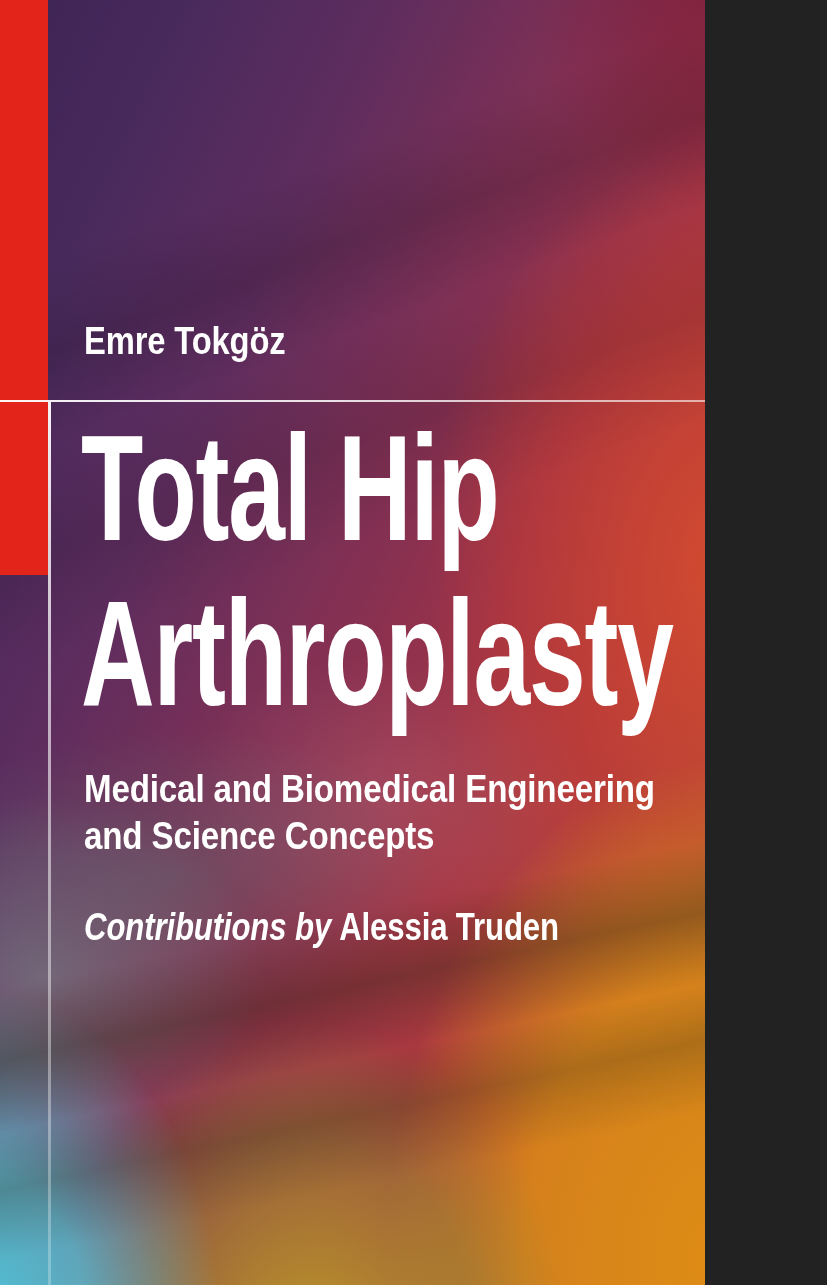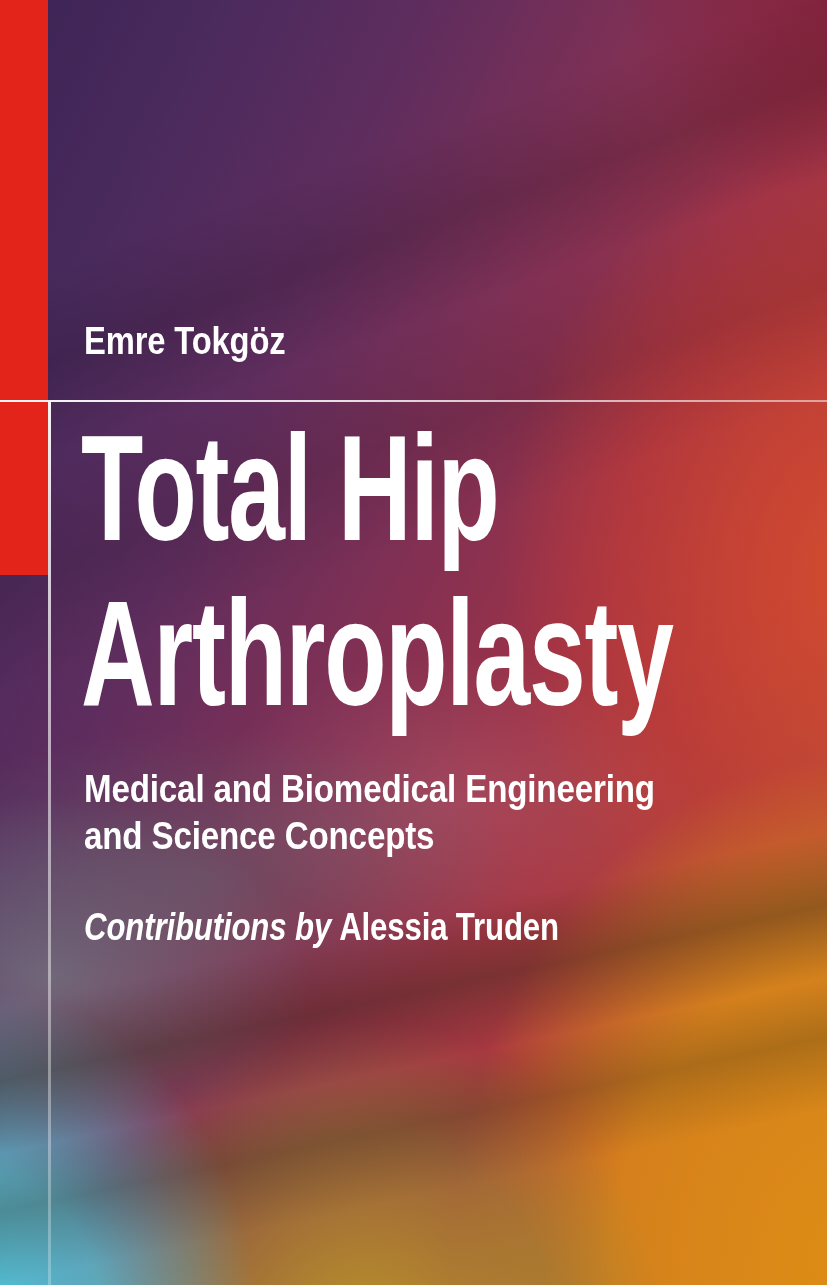--- a/index.html
+++ b/index.html
@@ -8,21 +8,21 @@
     background: #222;
   }
   body {
     width: 827px;
     height: 1285px;
     overflow: hidden;
     font-family: "Liberation Sans", sans-serif;
   }
   .cover {
     position: relative;
-    width: 827px;
+    width: 705px;
     height: 1285px;
     overflow: hidden;
     text-decoration: underline;
   }
   
   .bg {
     position: absolute;
     inset: 0;
     background:
       

